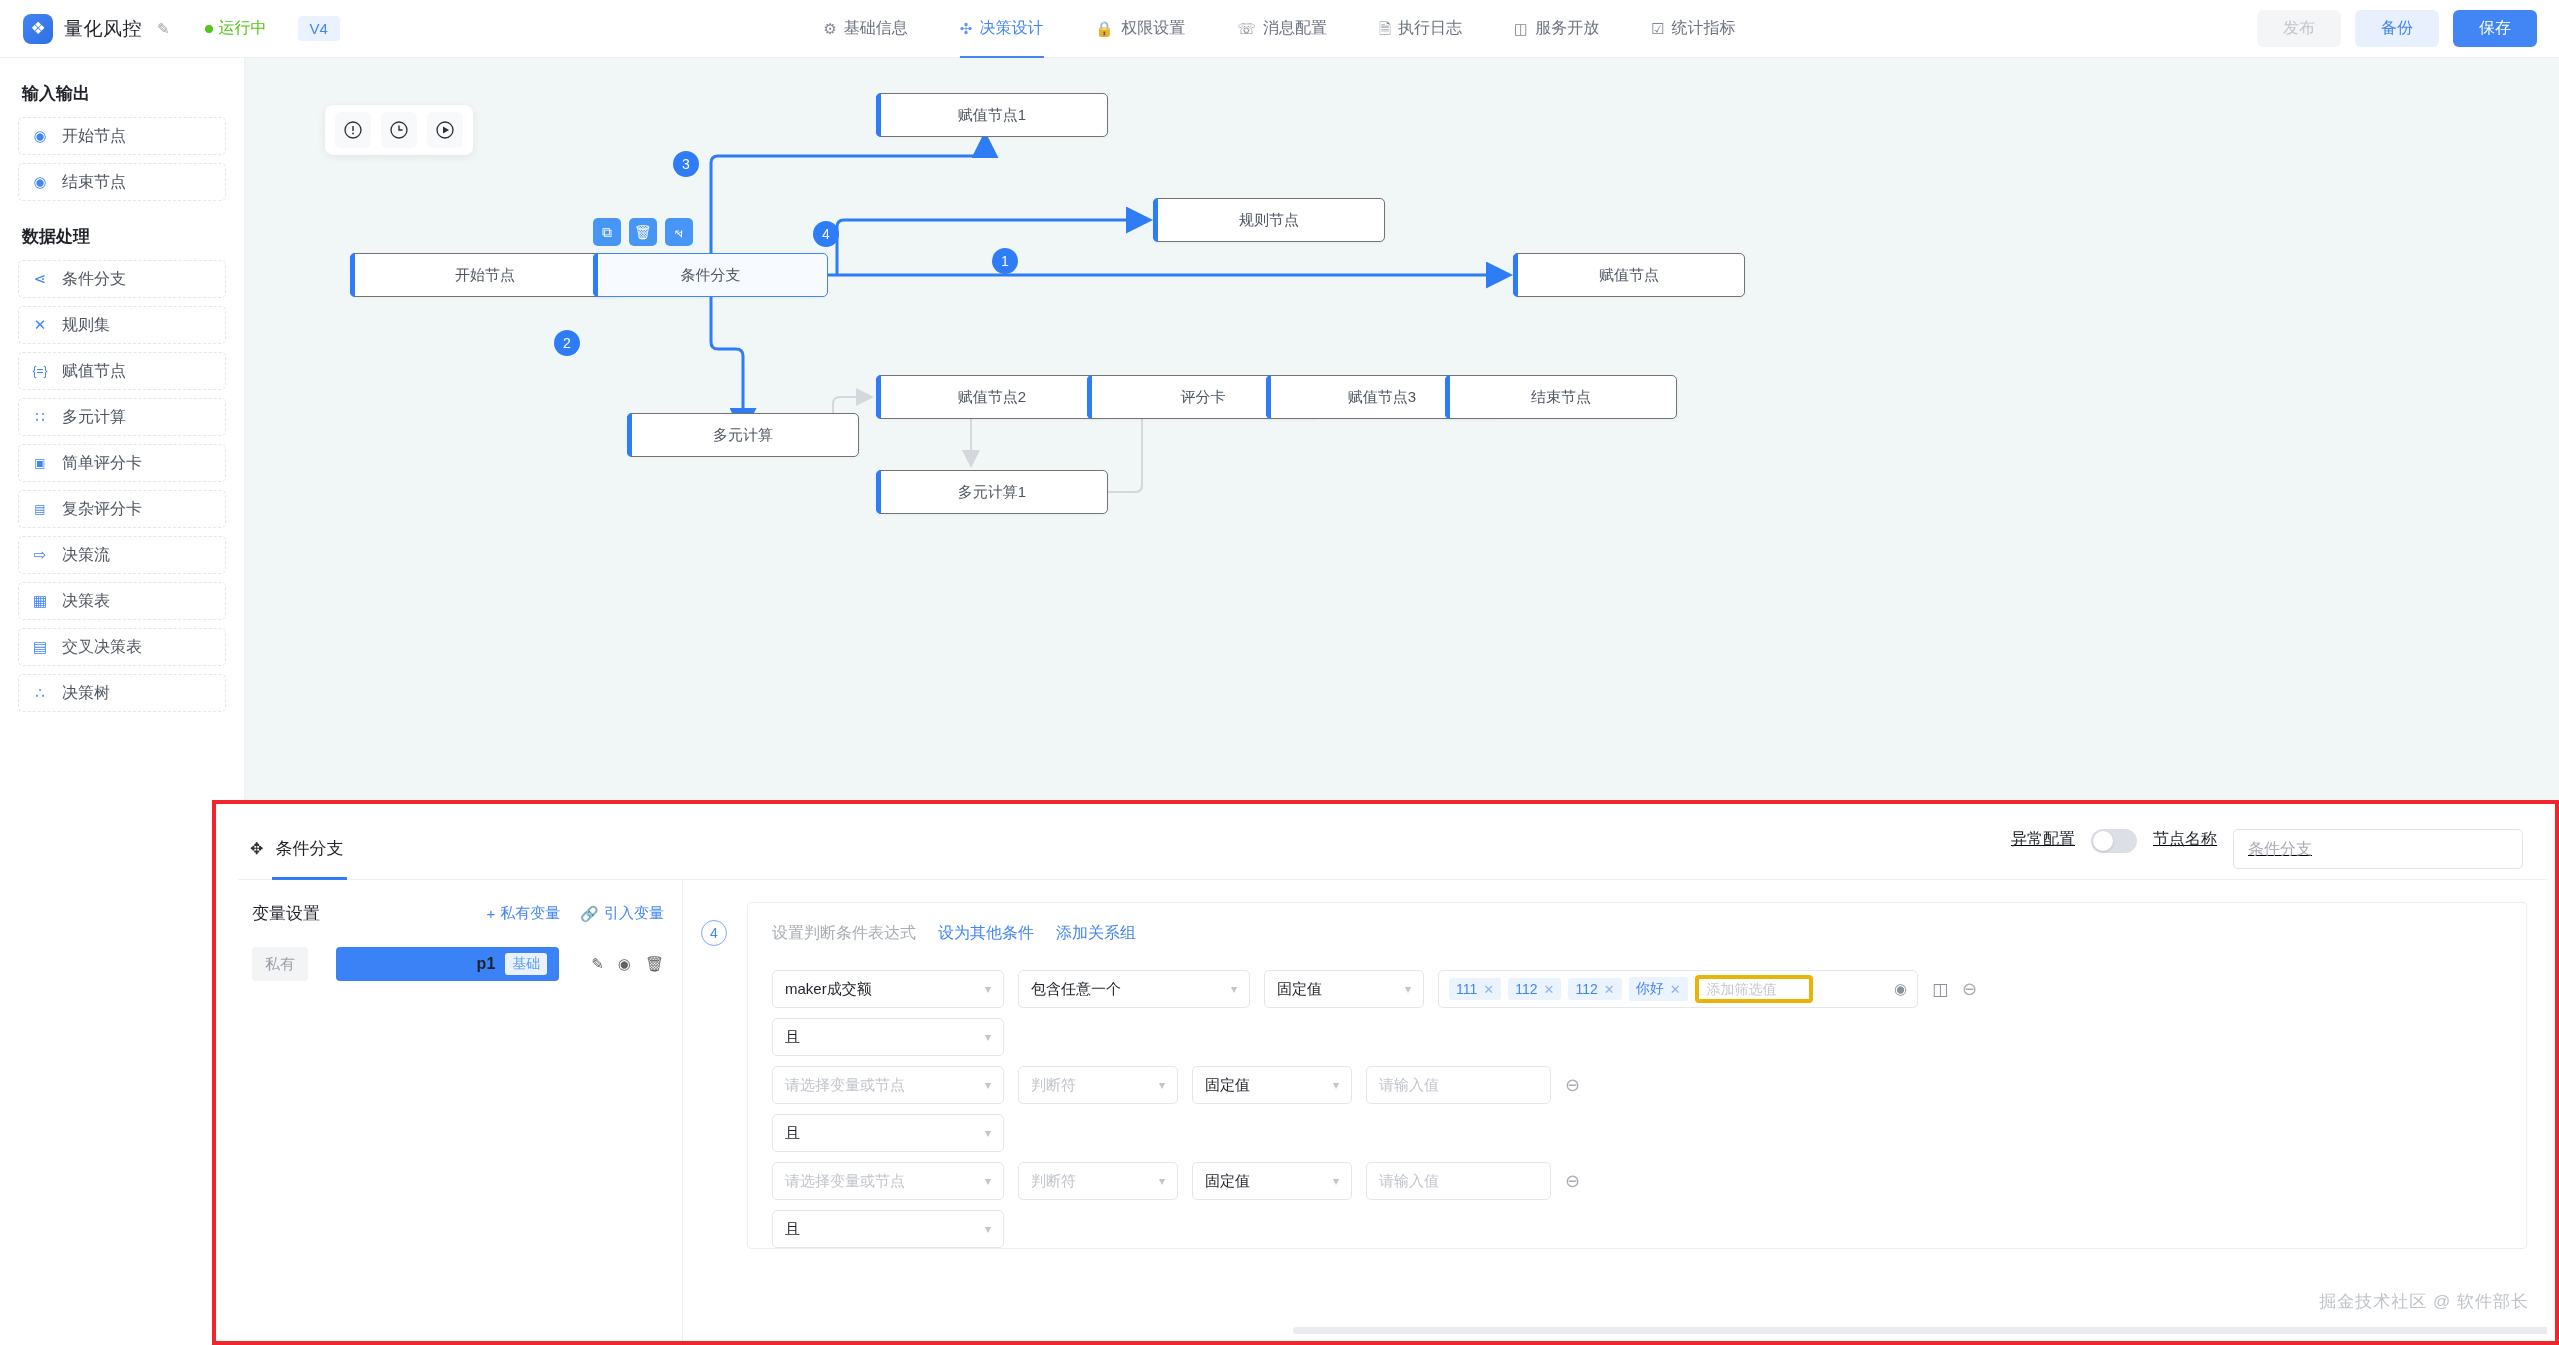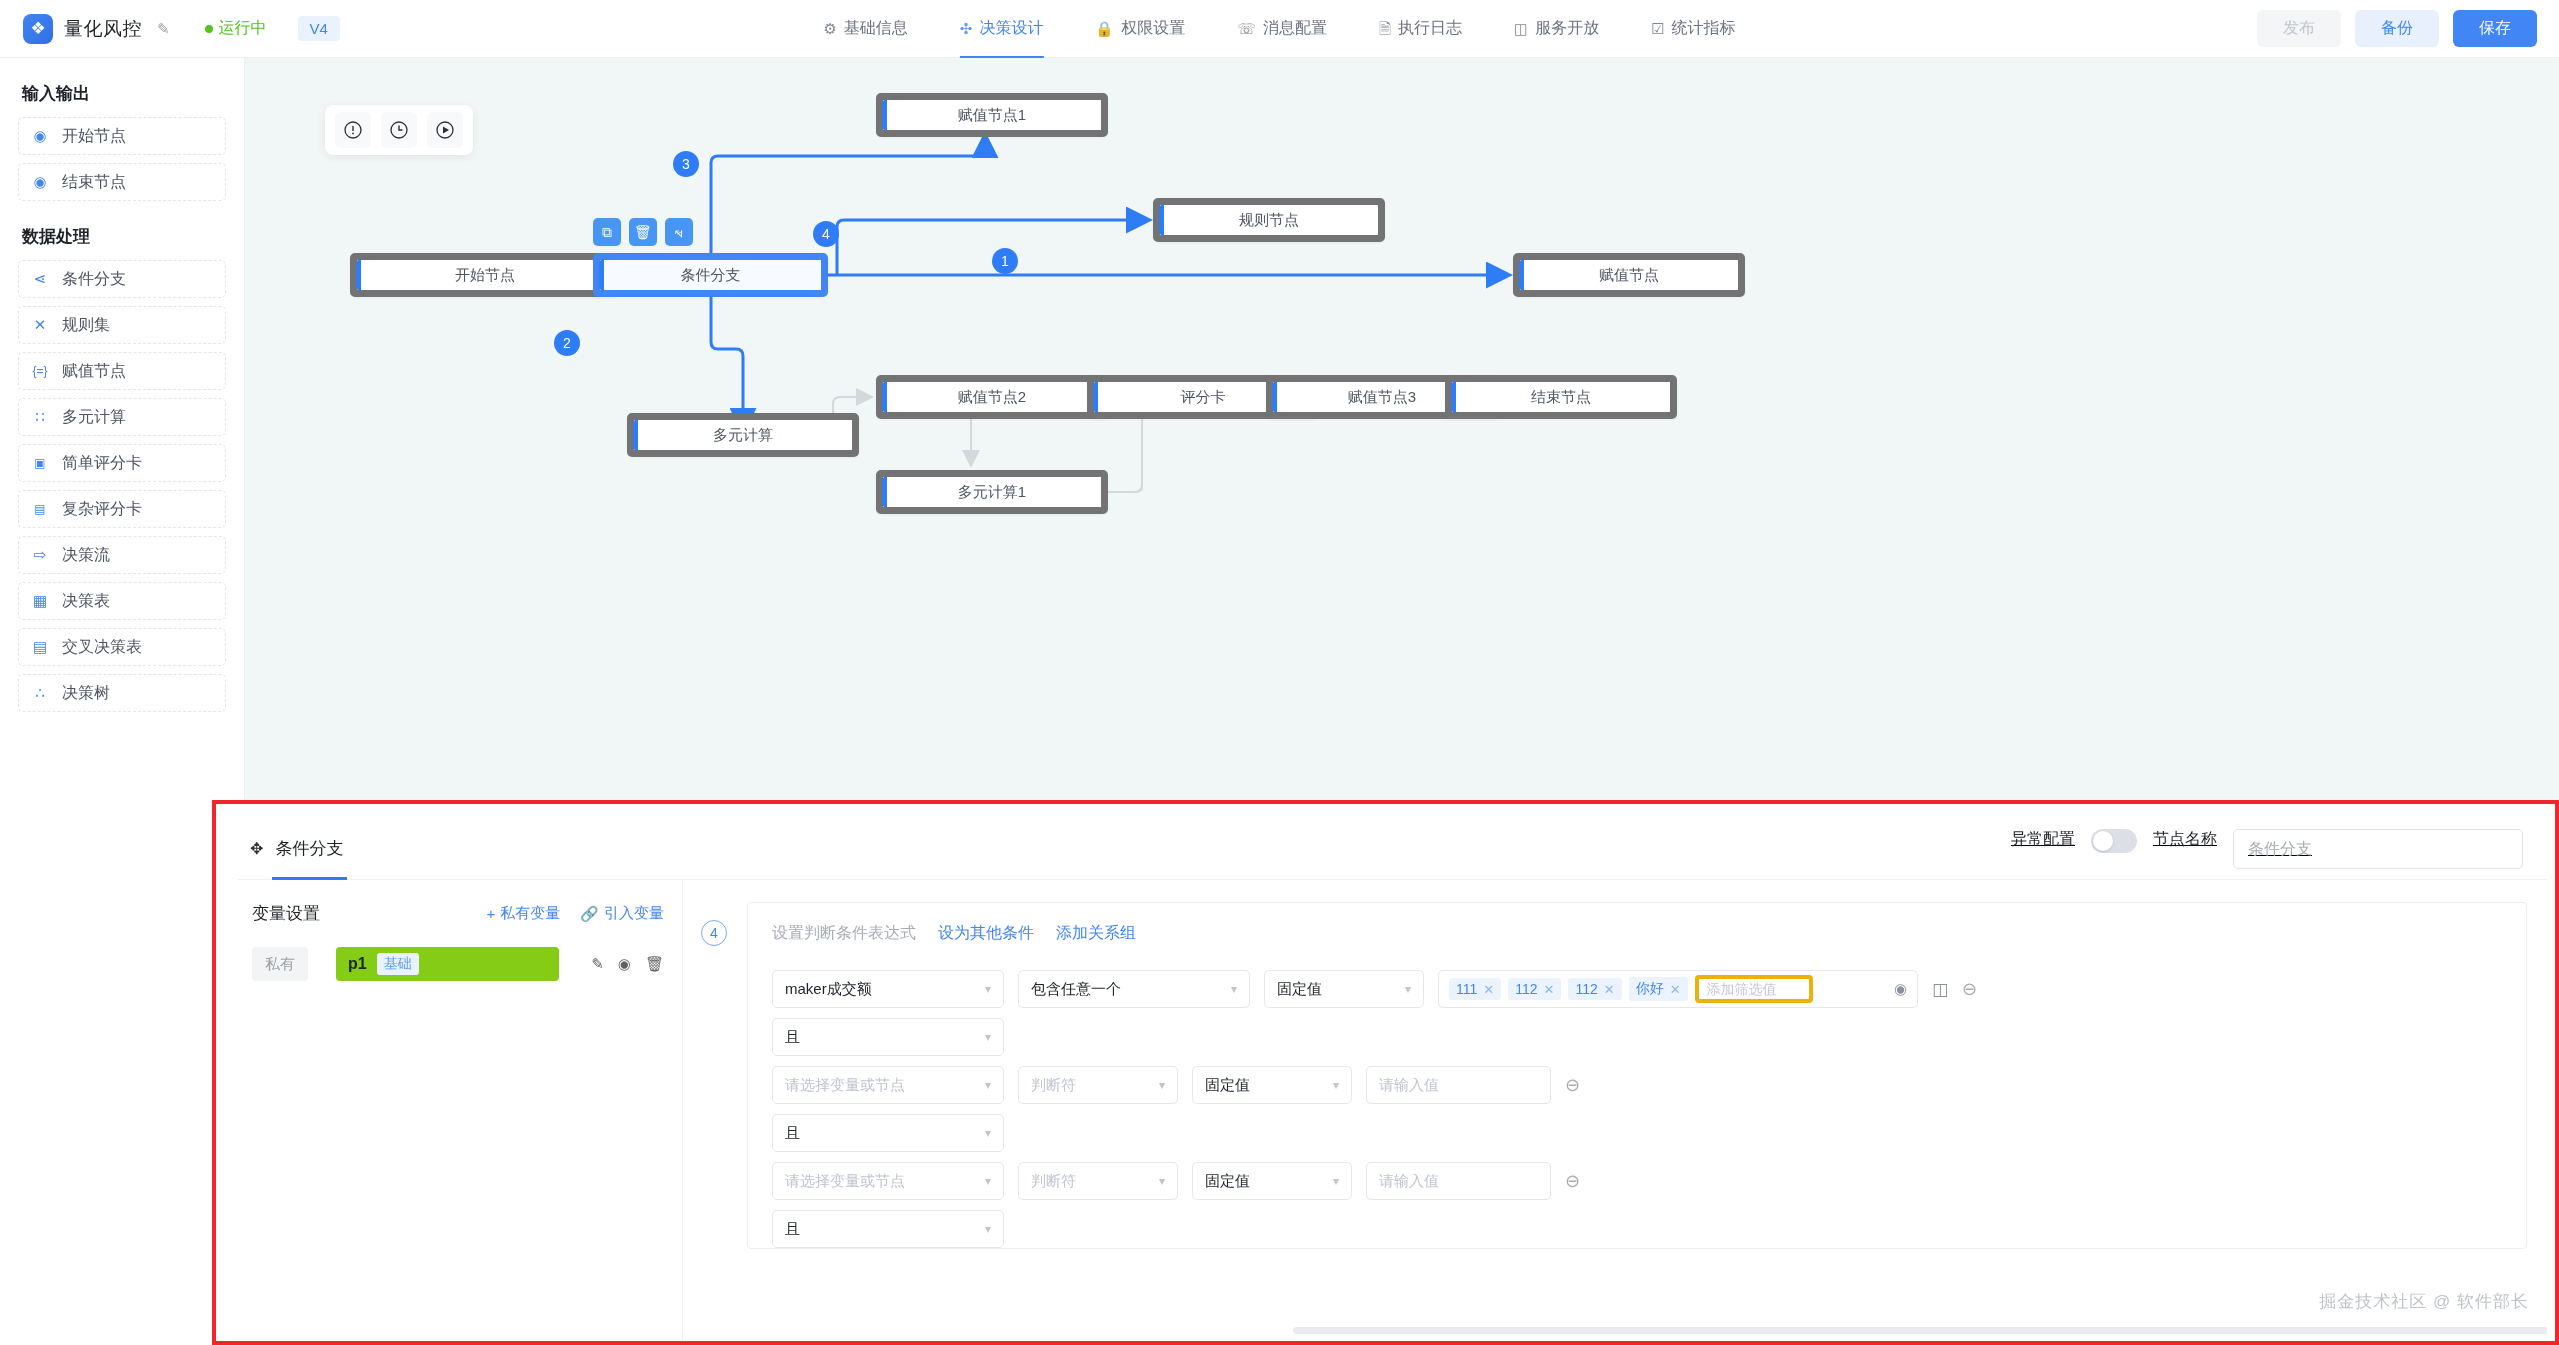--- a/index.html
+++ b/index.html
@@ -75,21 +75,21 @@
     position: absolute; left: 80px; top: 47px;
     background: #fff; border-radius: 8px; padding: 7px 10px;
     display: flex; gap: 10px; box-shadow: 0 2px 10px rgba(0,0,0,.07);
   }
   .ctool {
     width: 36px; height: 36px; border-radius: 6px; background: #f7f9fb;
     display: flex; align-items: center; justify-content: center; cursor: pointer;
   }
   .node {
     position: absolute; height: 44px; background: #fff;
-    border: 7px solid #737373; border-radius: 5px;
+    border: 1px solid #737373; border-radius: 5px;
     display: flex; align-items: center; justify-content: center;
     font-size: 15px; color: #4e5662; cursor: pointer;
     box-shadow: 0 1px 3px rgba(0,0,0,.04);
   }
   .node::before {
     content: ''; position: absolute; left: -1px; top: -1px; bottom: -1px;
     width: 5px; background: #2e7cf6; border-radius: 5px 0 0 5px;
   }
   .node.selected { border-color: #4285f4; background: #f7fbff; }
   .node-toolbar { position: absolute; display: flex; gap: 8px; }
@@ -147,22 +147,22 @@
   .var-title { font-size: 17px; color: #1f2329; }
   .var-links { margin-left: auto; display: flex; gap: 20px; }
   .var-link { font-size: 15px; color: #4285f4; cursor: pointer; display: flex; align-items: center; gap: 5px; }
   .var-row { display: flex; align-items: center; margin-top: 22px; gap: 18px; }
   .var-private {
     width: 56px; height: 34px; background: #f3f4f6; color: #9aa0a8;
     font-size: 15px; display: flex; align-items: center; justify-content: center;
     border-radius: 4px; margin-right: 10px;
   }
   .var-field {
-    flex: 1; height: 34px; background: #84cc16; border-radius: 4px;
-    display: flex; align-items: center; gap: 10px; padding: 0 12px;
+    flex: 1; height: 34px; background: #3b82f6; border-radius: 4px;
+    display: flex; align-items: center; gap: 10px; padding: 0 12px; justify-content: flex-end;
   }
   .var-name { font-size: 16px; color: #1f2329; font-weight: bold; }
   .var-badge { font-size: 14px; color: #5b9bf3; background: #eaf2fe; padding: 2px 7px; border-radius: 3px; }
   .var-acts { display: flex; gap: 14px; margin-left: 14px; color: #606266; font-size: 15px; }
   .var-act { cursor: pointer; }
 
   .cond-col { flex: 1; padding: 22px 0 0 18px; position: relative; overflow: hidden; }
   .cond-top { display: flex; align-items: flex-start; gap: 20px; }
   .circle-num {
     width: 26px; height: 26px; border-radius: 50%; border: 1px solid #7ea9f0;

